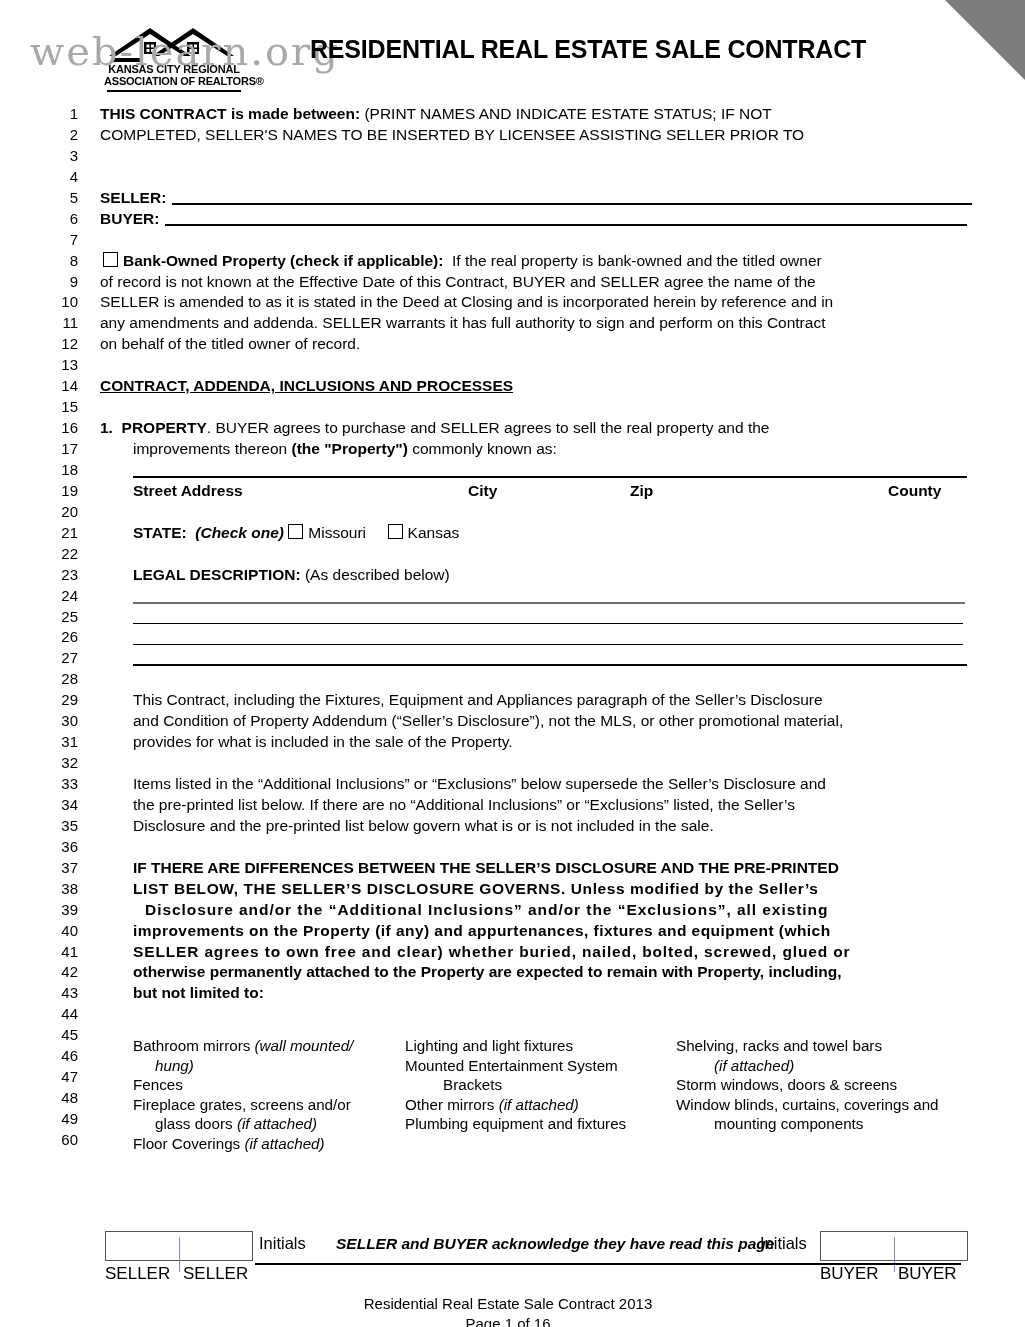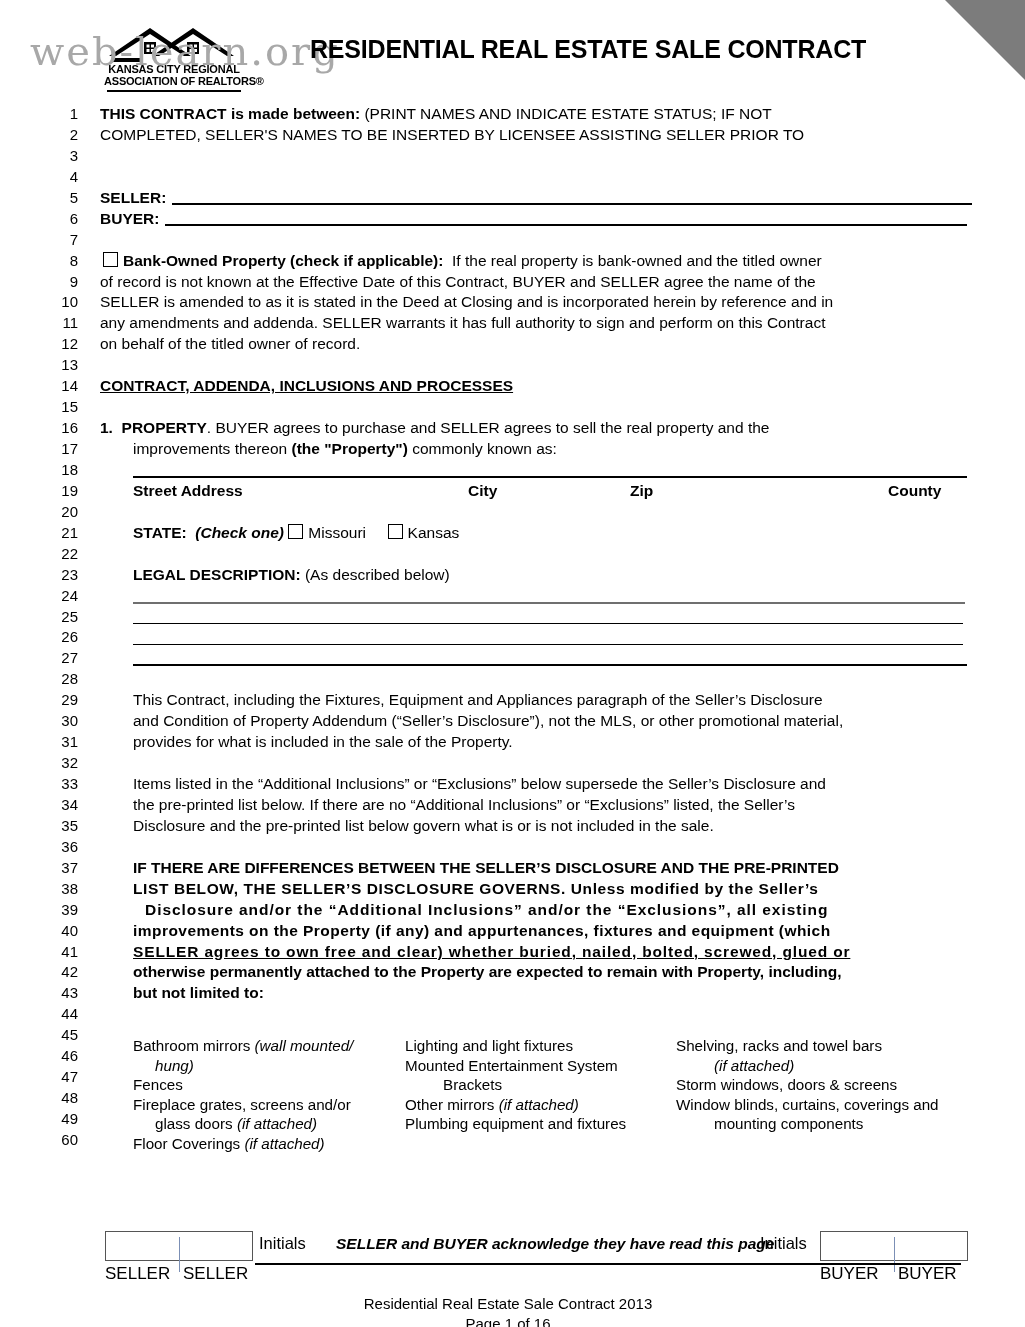--- a/index.html
+++ b/index.html
@@ -469,21 +469,21 @@
     <div class="row">
         <div class="lineno">39</div>
       <div class="content indent b" style="letter-spacing:0.95px;margin-left:12px;">Disclosure and/or the “Additional Inclusions” and/or the “Exclusions”, all existing</div>
       </div>
     <div class="row">
         <div class="lineno">40</div>
       <div class="content indent b" style="letter-spacing:0.45px;">improvements on the Property (if any) and appurtenances, fixtures and equipment (which</div>
       </div>
     <div class="row">
         <div class="lineno">41</div>
-      <div class="content indent b" style="letter-spacing:0.85px;text-decoration:underline;">SELLER agrees to own free and clear) whether buried, nailed, bolted, screwed, glued or</div>
+      <div class="content indent b" style="letter-spacing:0.85px;">SELLER agrees to own free and clear) whether buried, nailed, bolted, screwed, glued or</div>
       </div>
     <div class="row">
         <div class="lineno">42</div>
       <div class="content indent b">otherwise permanently attached to the Property are expected to remain with Property, including,</div>
       </div>
     <div class="row">
         <div class="lineno">43</div>
       <div class="content indent b">but not limited to:</div>
       </div>
 

